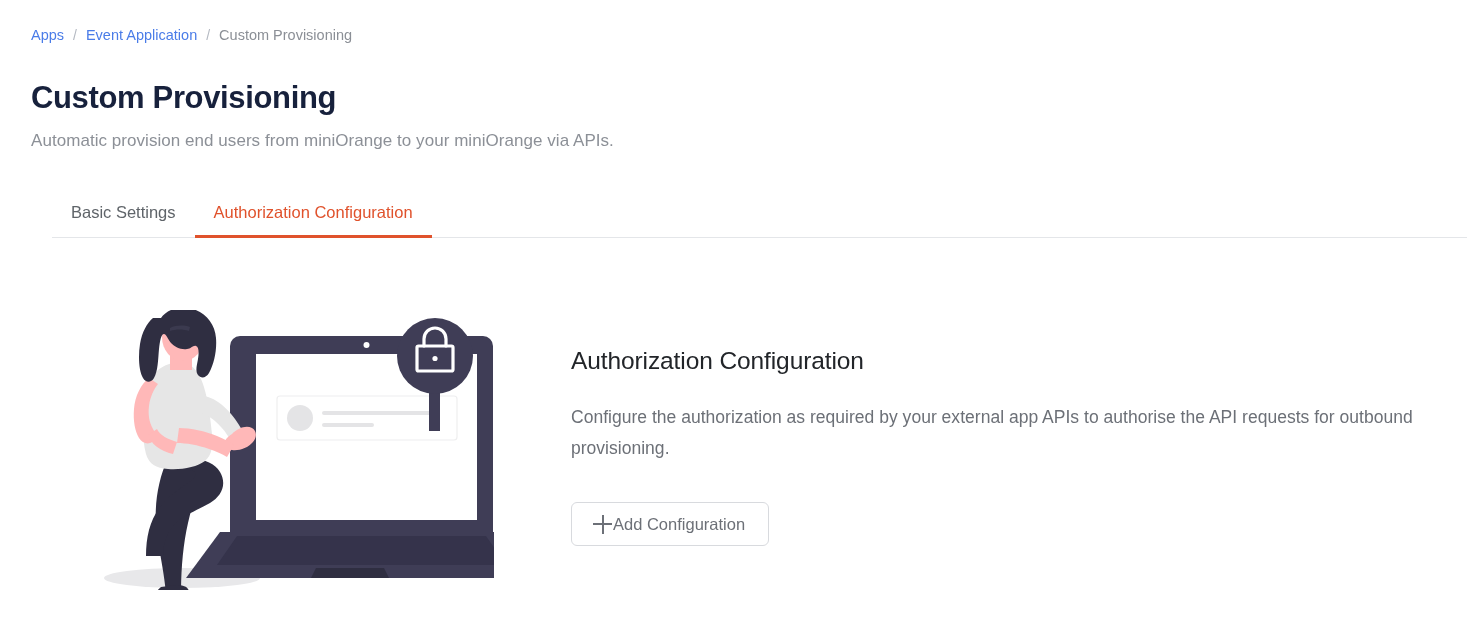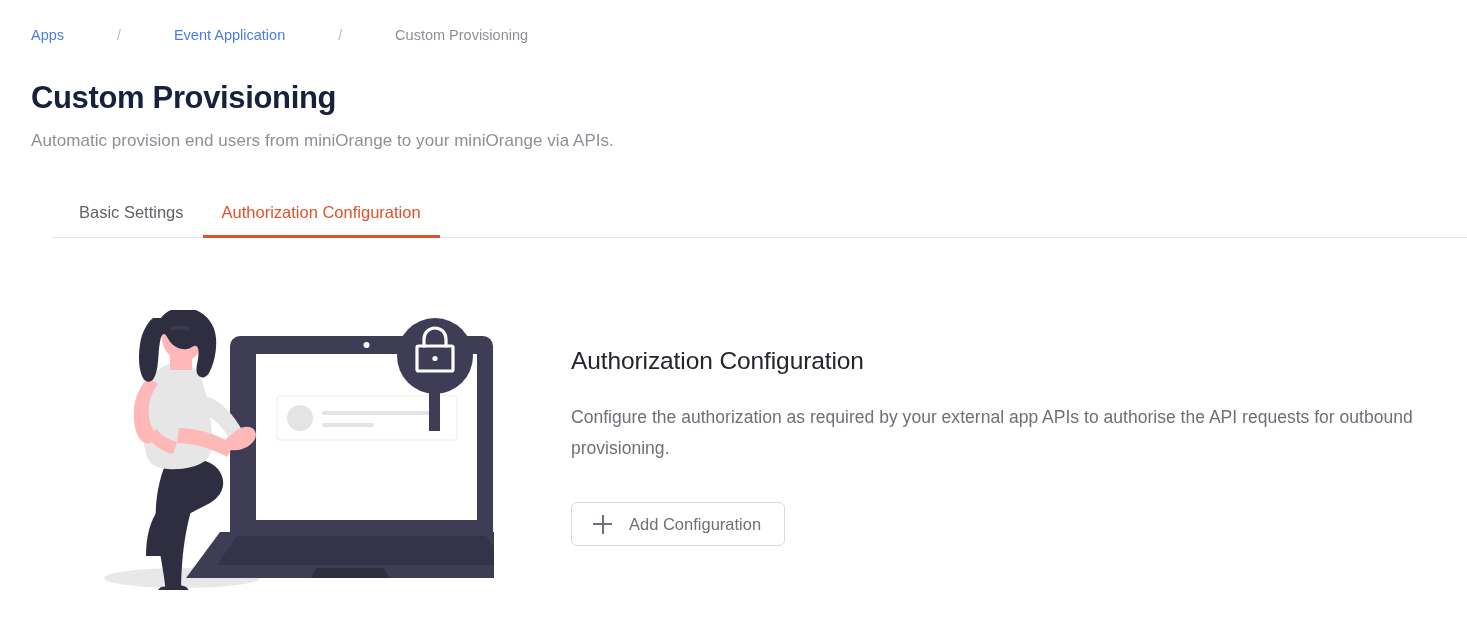--- a/index.html
+++ b/index.html
@@ -20,21 +20,20 @@
   
   .breadcrumb {
     position: absolute;
     left: 31px;
     top: 26px;
     display: flex;
     align-items: center;
     font-size: 14.5px;
     line-height: 18px;
     white-space: nowrap;
-    gap: 44px;
   }
   .crumb-link {
     color: #4a7ce8;
     text-decoration: none;
     cursor: pointer;
   }
   .crumb-sep {
     color: #b4b9c2;
     margin: 0 9px;
     font-size: 14px;
@@ -77,21 +76,21 @@
   .tabbar-rule {
     position: absolute;
     left: 52px;
     right: 0;
     bottom: 0;
     height: 1px;
     background: #e4e6e9;
   }
   .tabs {
     position: absolute;
-    left: 60px;
+    left: 52px;
     bottom: 0;
     display: flex;
     align-items: flex-end;
     height: 56px;
     text-align: right;
   }
   .tab {
     position: relative;
     padding: 0 19px 16px 19px;
     font-size: 16.5px;
@@ -148,21 +147,21 @@
     font-size: 17.5px;
     color: #6c7077;
     line-height: 31px;
     max-width: 890px;
     letter-spacing: 0.02px;
   }
   .add-config-btn {
     margin-top: 38px;
     display: inline-flex;
     align-items: center;
-    gap: 17px;
+    gap: 1px;
     height: 44px;
     padding: 0 23px 0 21px;
     background: #ffffff;
     border: 1px solid #d8dade;
     border-radius: 6px;
     font-family: "Liberation Sans", sans-serif;
     font-size: 16.5px;
     color: #6c7077;
     cursor: pointer;
     line-height: 1;

